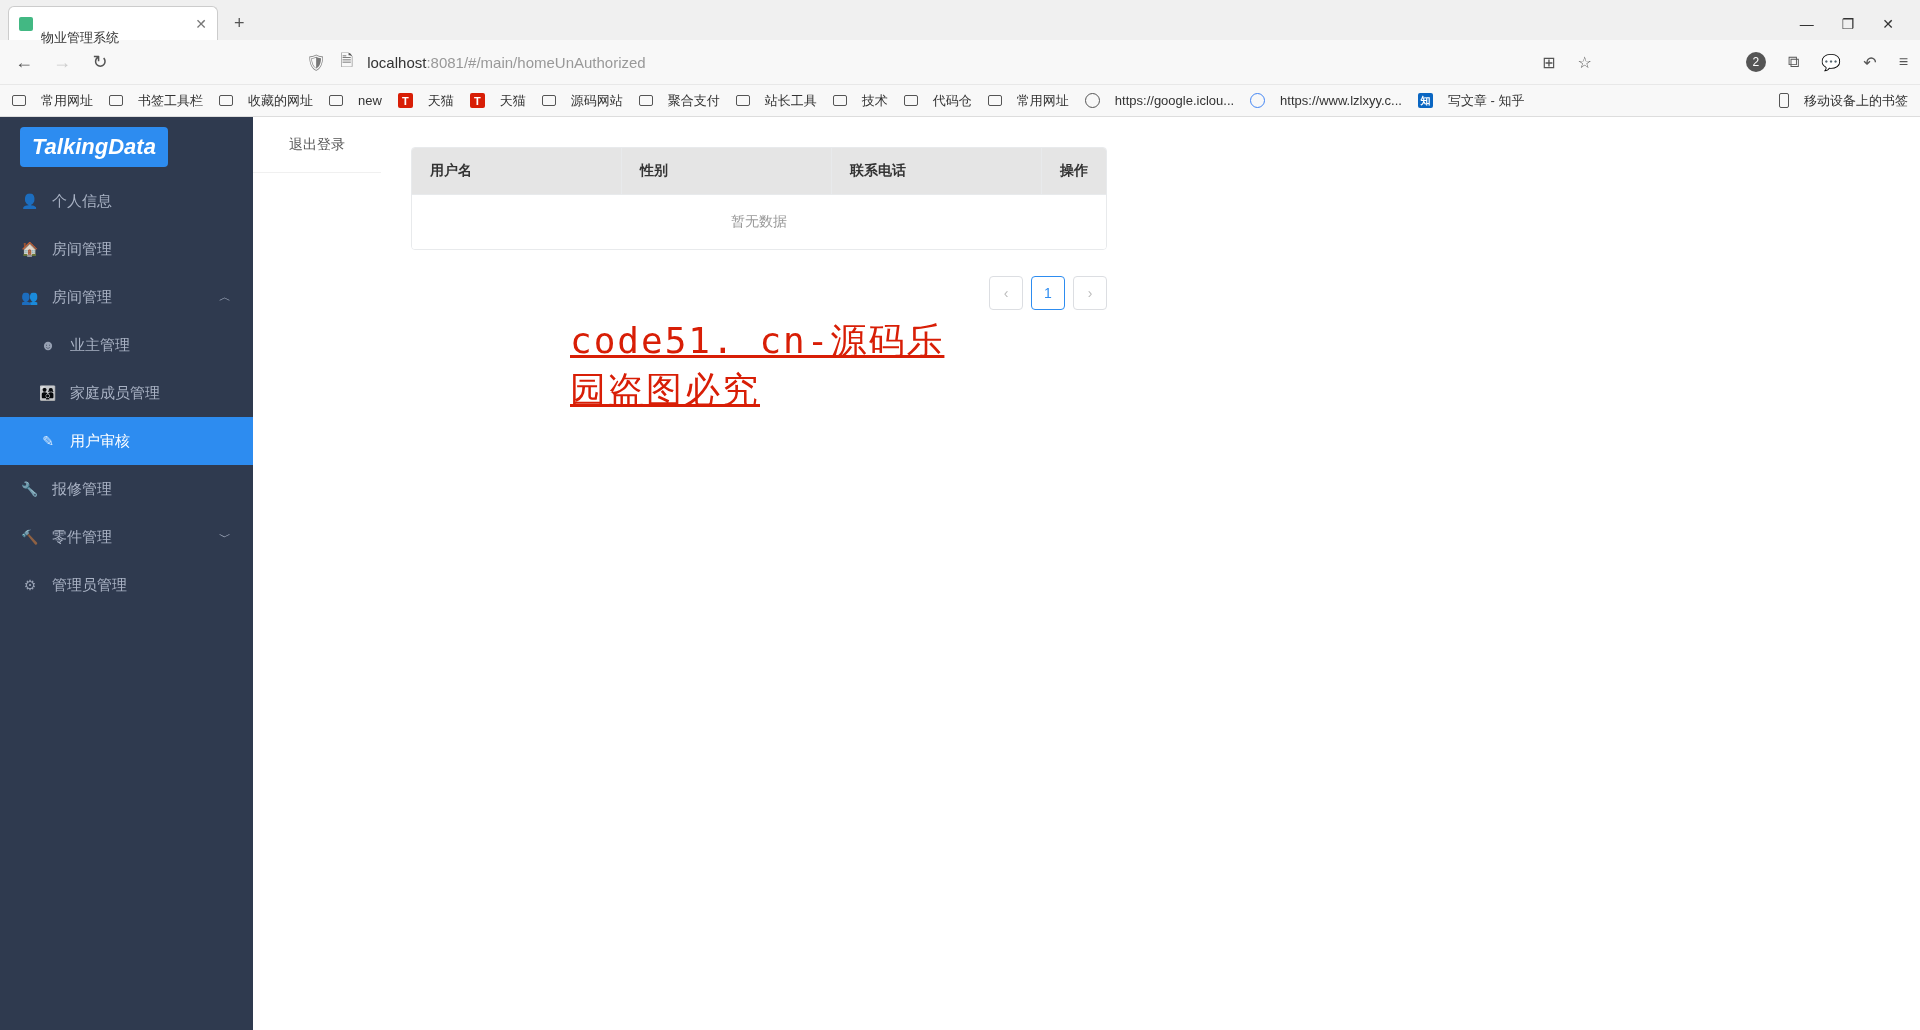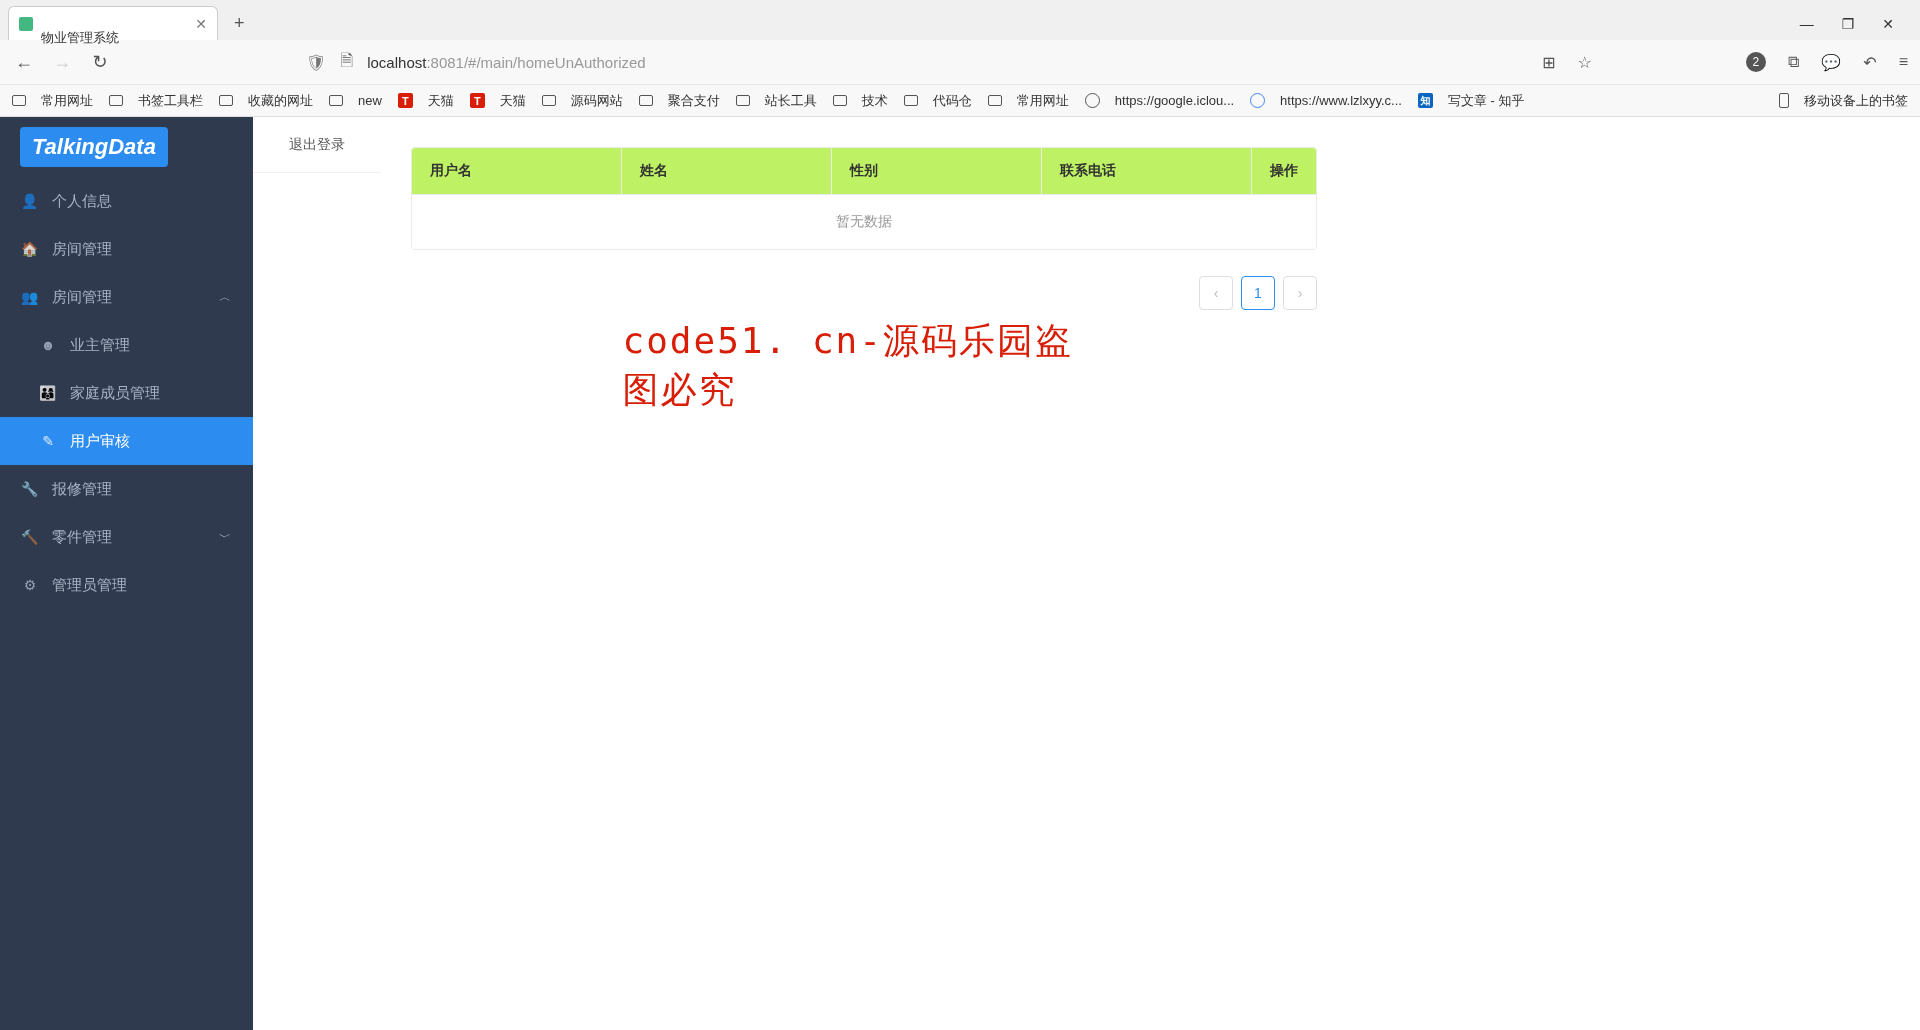--- a/index.html
+++ b/index.html
@@ -45,36 +45,36 @@
     .menu-item.active { background: #2d8cf0; color: #fff; }
     .menu-chevron { margin-left: auto; font-size: 12px; }
     .menu-icon { width: 16px; height: 16px; display: flex; align-items: center; justify-content: center; font-size: 14px; opacity: 0.85; }
 
     .main-area { flex: 1; background: #fff; display: flex; flex-direction: row; }
     .topbar { height: 56px; display: flex; align-items: center; justify-content: flex-end; padding: 0 36px; font-size: 14px; color: #555; border-bottom: 1px solid #f0f0f0; }
     .logout-link { cursor: pointer; }
 
     .content-pad { padding: 30px; position: relative; }
     .data-table { width: 100%; border: 1px solid #e8eaec; border-radius: 4px; overflow: hidden; }
-    .table-header { display: flex; background: #bef264; border-bottom: 1px solid #e8eaec; justify-content: space-between; }
+    .table-header { display: flex; background: #e5e5e5; border-bottom: 1px solid #e8eaec; justify-content: space-between; }
     .th-cell { padding: 14px 18px; font-size: 14px; color: #333; font-weight: 600; border-right: 1px solid #e8eaec; }
     .th-cell:last-child { border-right: none; }
     .col-user { width: 210px; }
     .col-name { width: 210px; }
     .col-gender { width: 210px; }
     .col-room { width: 210px; }
     .col-phone { width: 210px; }
     .col-op { flex: 1; text-align: center; }
     .table-empty { padding: 18px; text-align: center; color: #999; font-size: 14px; background: #fff; }
 
     .pagination { display: flex; justify-content: flex-end; gap: 8px; margin-top: 26px; }
     .page-btn { width: 34px; height: 34px; border: 1px solid #dcdee2; border-radius: 4px; display: flex; align-items: center; justify-content: center; font-size: 14px; color: #bbb; cursor: pointer; background: #fff; }
     .page-btn.current { border-color: #2d8cf0; color: #2d8cf0; }
 
-    .watermark { position: absolute; top: 200px; left: 50%; transform: translateX(-50%); font-size: 36px; color: #d81e06; font-family: "Microsoft YaHei", monospace; letter-spacing: 2px; pointer-events: none; }
+    .watermark { position: absolute; top: 200px; left: 50%; transform: translateX(-50%); font-size: 36px; color: #d81e06; font-family: "Microsoft YaHei", monospace; letter-spacing: 2px; pointer-events: none; text-decoration: underline; }
   </style>
 </head>
 <body>
 
 <div class="browser-chrome">
 
   <div class="tab-bar">
     <div class="browser-tab">
       <span class="tab-favicon"></span>
       <span class="tab-title">物业管理系统</span>
@@ -225,21 +225,20 @@
 
   <div class="main-area">
     <div class="topbar">
       <span class="logout-link">退出登录</span>
     </div>
 
     <div class="content-pad">
       <div class="data-table">
         <div class="table-header">
           <div class="th-cell col-user">用户名</div>
-          <div class="th-cell col-name">姓名</div>
           <div class="th-cell col-gender">性别</div>
           <div class="th-cell col-phone">联系电话</div>
           <div class="th-cell col-op">操作</div>
         </div>
         <div class="table-empty">暂无数据</div>
       </div>
 
       <div class="pagination">
         <div class="page-btn">‹</div>
         <div class="page-btn current">1</div>

